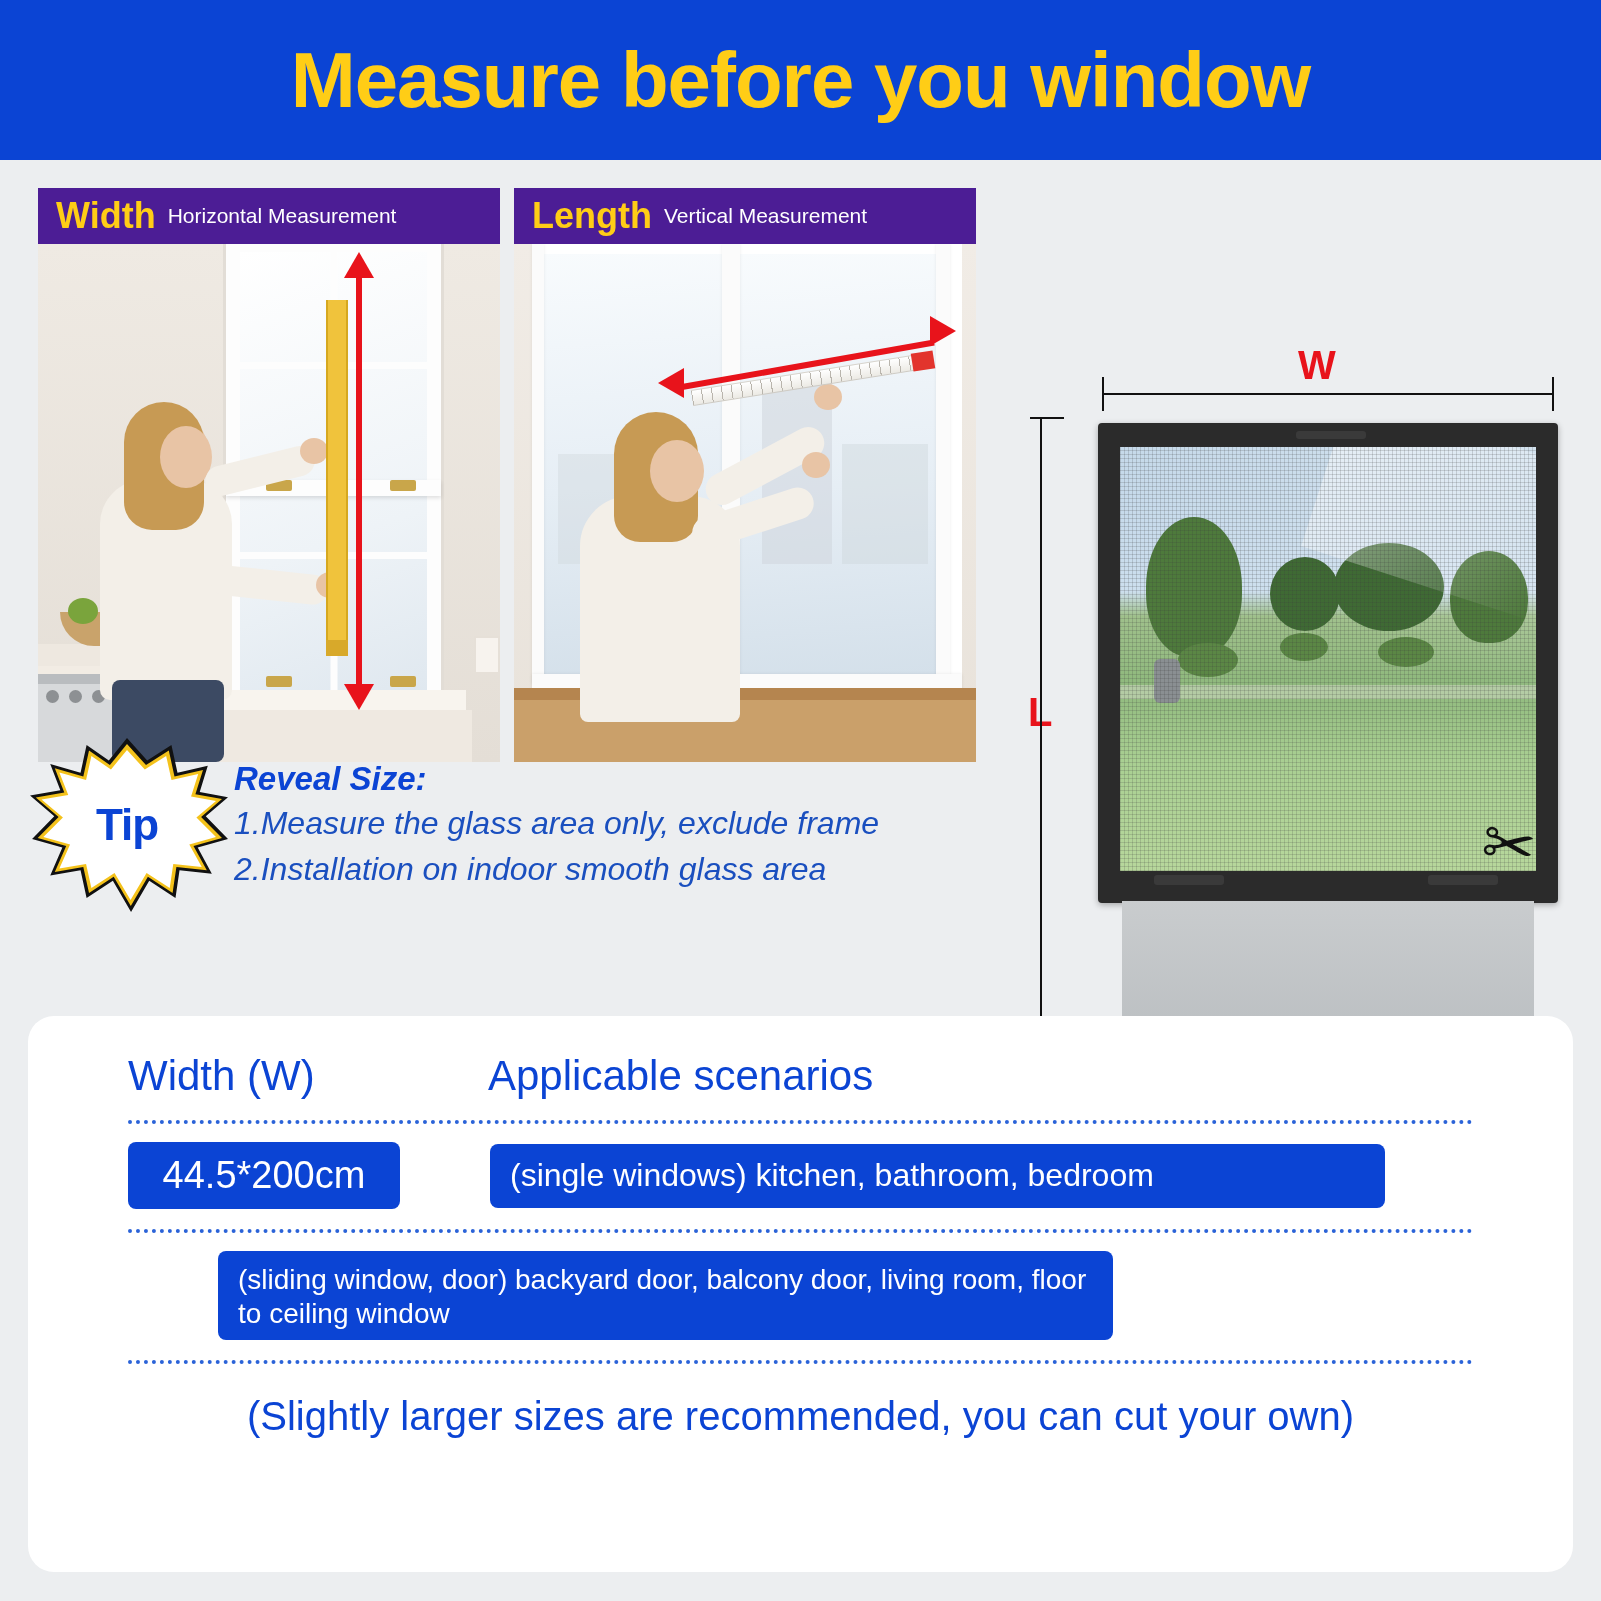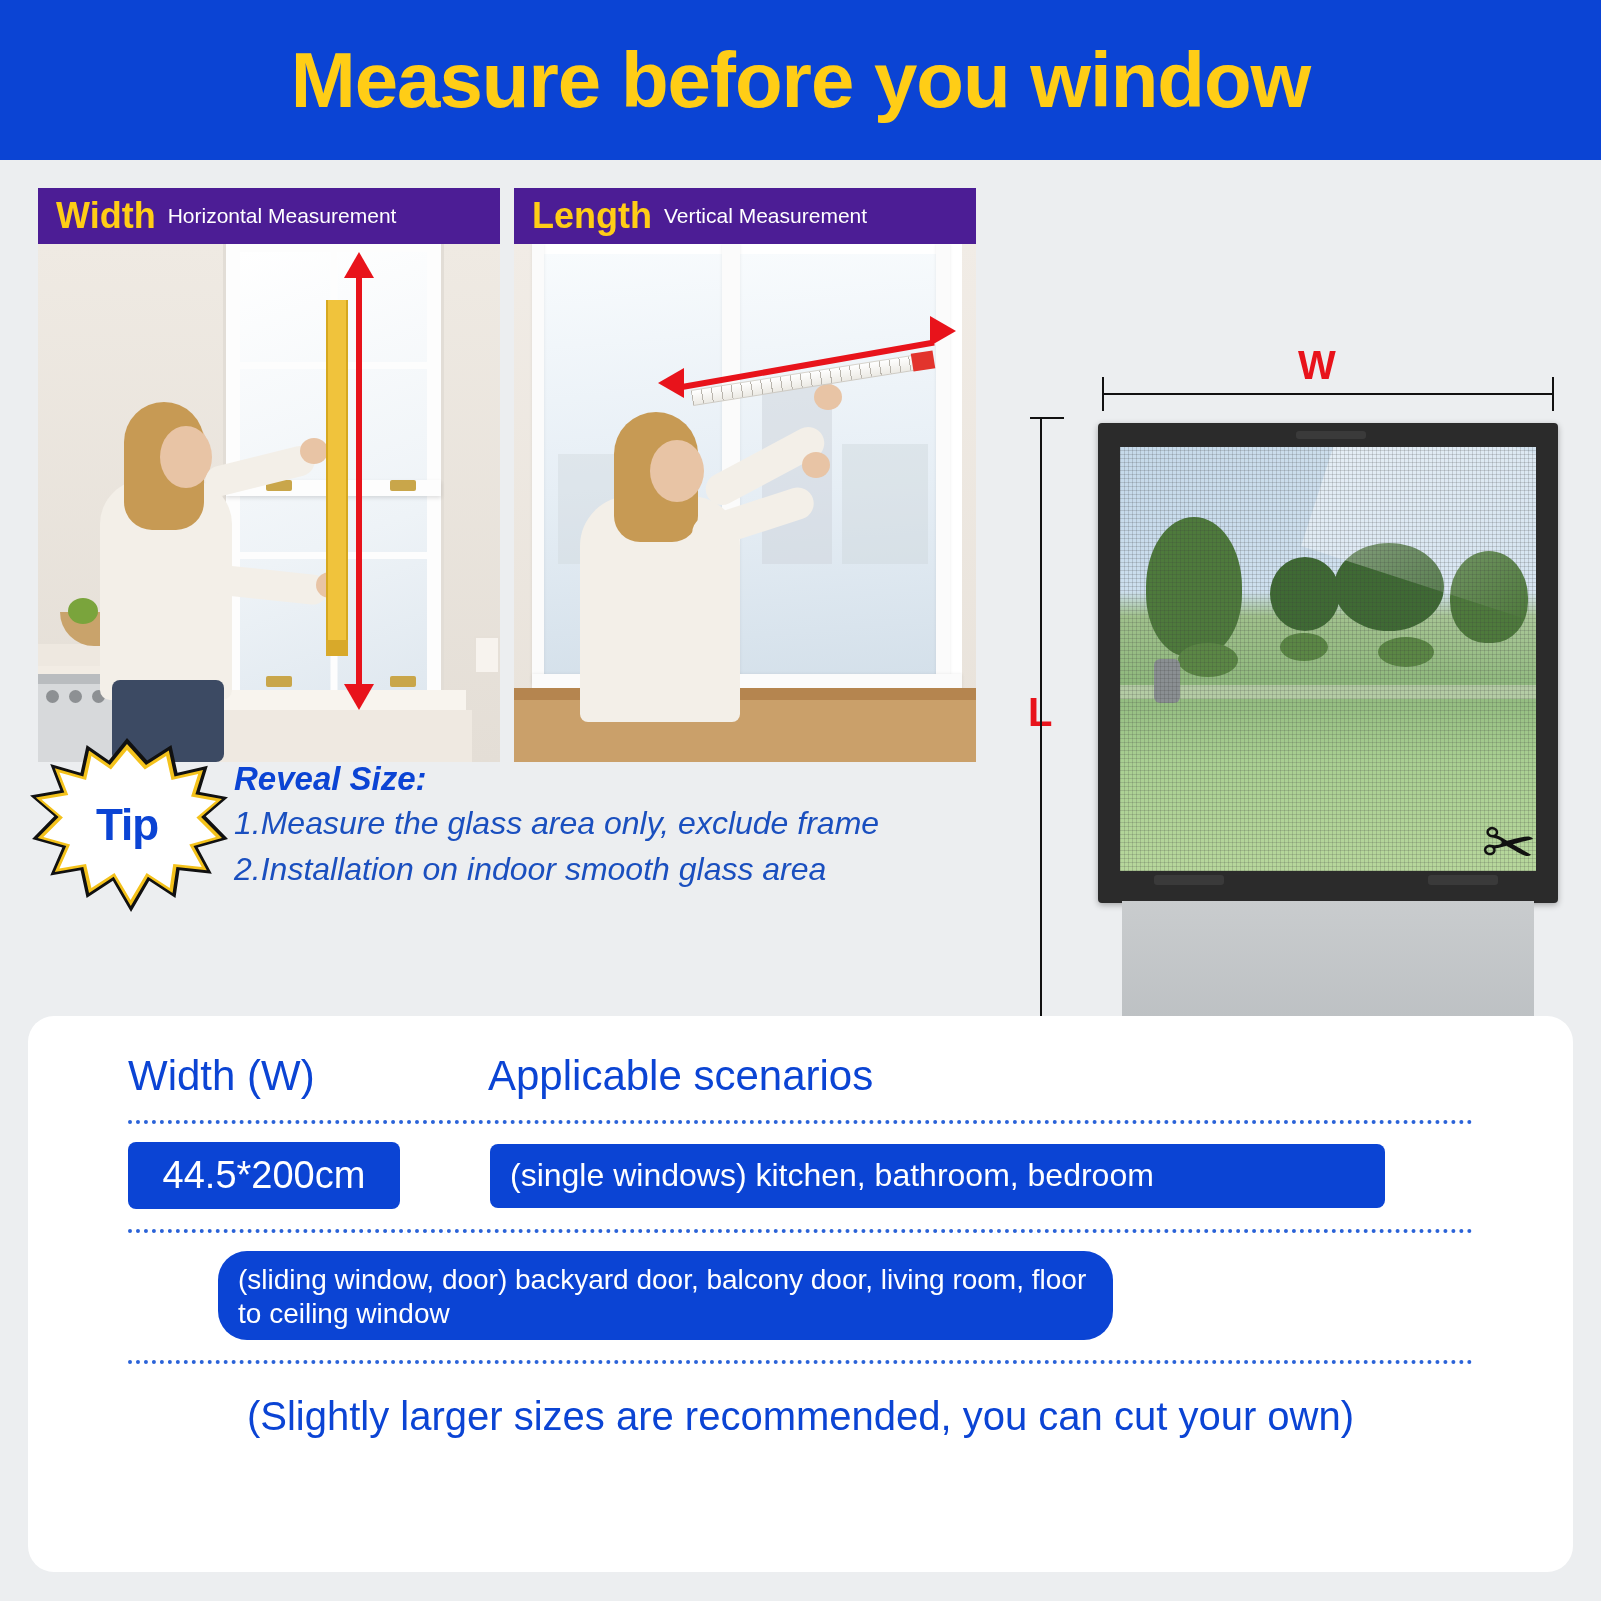--- a/index.html
+++ b/index.html
@@ -272,21 +272,21 @@
     background:#0b44d4; color:#ffffff;
     border-radius:8px;
     padding: 10px 20px;
     margin-left: 90px;
     width: 895px;
     min-height: 64px;
     display:flex; align-items:center;
     font-size:32px;
     line-height:1.2;
   }
-  .scen-pill.two-line { font-size:28px; align-items:flex-start; padding-top:12px;border-radius:29px; }
+  .scen-pill.two-line { font-size:28px; align-items:flex-start; padding-top:12px; }
   .footnote {
     text-align:center;
     color:#0b44d4;
     font-size:40px;
     margin-top: 30px;
   }
 </style>
 </head>
 <body>
 

